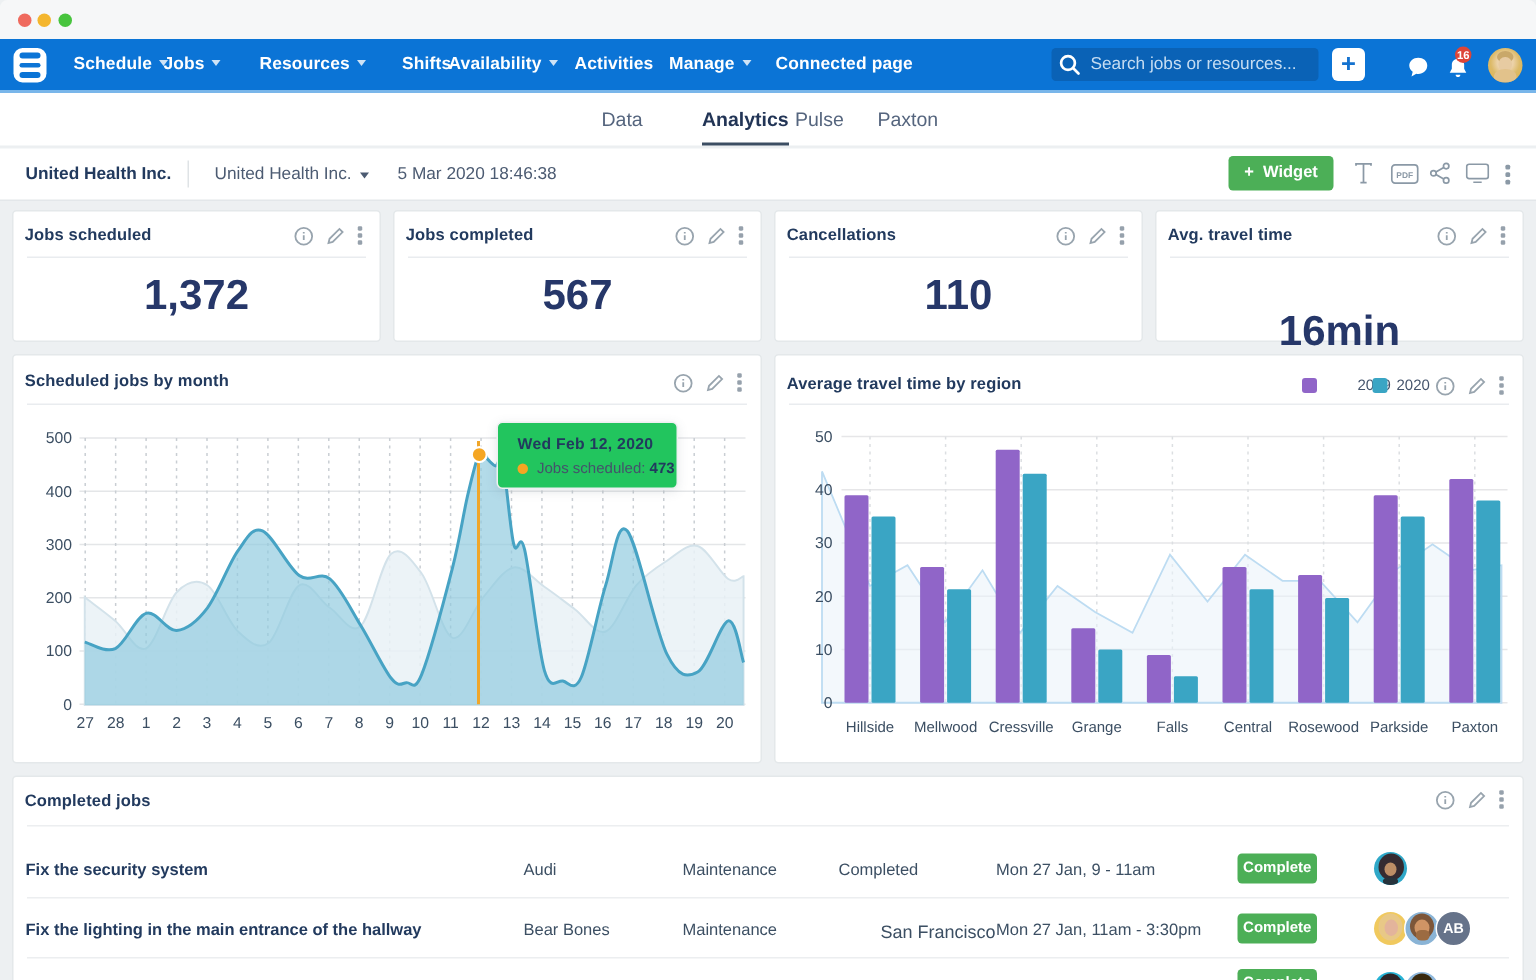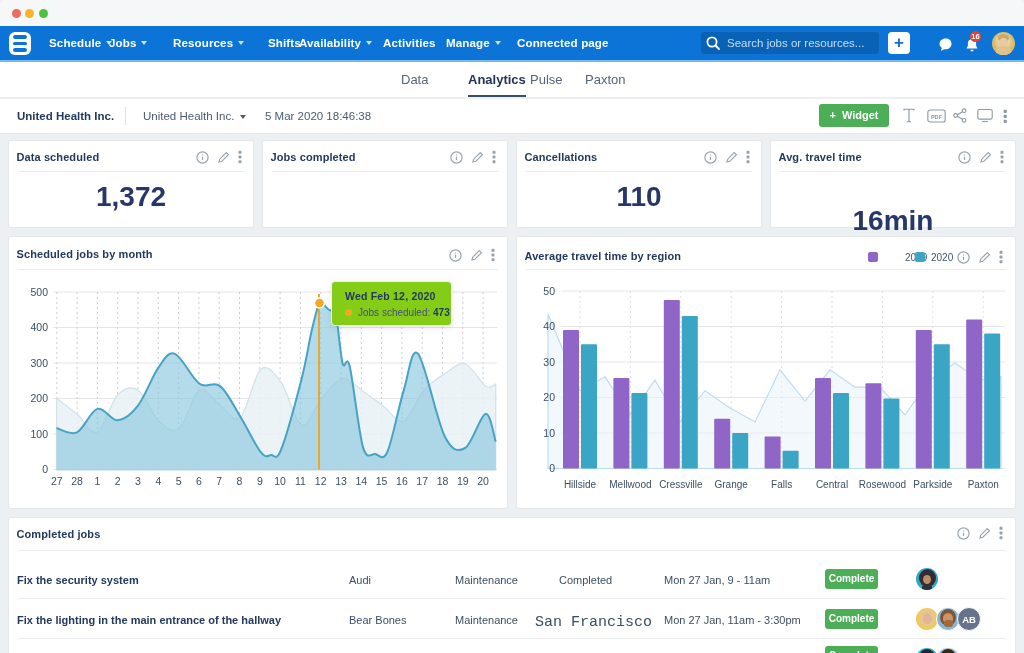--- a/index.html
+++ b/index.html
@@ -103,21 +103,21 @@
       <path d="M6.5 16h7"></path>
     </svg>
   <svg style="position:absolute;left:1003px;top:10px" width="5" height="15" viewBox="0 0 5 15" fill="#8b99a6">
       <rect x="0.6" y="0.8" width="3.2" height="3.2" rx="1"></rect>
       <rect x="0.6" y="5.8" width="3.2" height="3.2" rx="1"></rect>
       <rect x="0.6" y="10.8" width="3.2" height="3.2" rx="1"></rect>
     </svg>
 </div>
 
 <div class="card" style="left:8px;top:140px;width:246px;height:88px;">
-  <div class="ctitle" style="left:7.5px;top:10px;">Data scheduled</div>
+  <div class="ctitle" style="left:7.5px;top:10px;">Jobs scheduled</div>
   <div class="cicons" style="right:11px;top:9px;">
     <svg width="13" height="13" viewBox="0 0 13 13" fill="none" stroke="#98a4ae" stroke-width="1.2">
         <circle cx="6.5" cy="6.5" r="5.6"></circle>
         <path d="M6.5 5.8v3.2M6.5 3.6v1"></path>
       </svg>
     <svg width="13" height="13" viewBox="0 0 13 13" fill="none" stroke="#98a4ae" stroke-width="1.2">
         <path d="M2 11l.7-2.8L9.3 1.6l2.1 2.1L4.8 10.3 2 11z"></path>
       </svg>
     <svg width="4" height="14" viewBox="0 0 4 14" fill="#96a1ac">
         <rect x="0.5" y="0.8" width="3" height="3" rx="0.9"></rect>
@@ -138,20 +138,21 @@
     <svg width="13" height="13" viewBox="0 0 13 13" fill="none" stroke="#98a4ae" stroke-width="1.2">
         <path d="M2 11l.7-2.8L9.3 1.6l2.1 2.1L4.8 10.3 2 11z"></path>
       </svg>
     <svg width="4" height="14" viewBox="0 0 4 14" fill="#96a1ac">
         <rect x="0.5" y="0.8" width="3" height="3" rx="0.9"></rect>
         <rect x="0.5" y="5.5" width="3" height="3" rx="0.9"></rect>
         <rect x="0.5" y="10.2" width="3" height="3" rx="0.9"></rect>
       </svg>
   </div>
   <div class="cdiv" style="top:30px;"></div>
+  <div class="statnum" style="top:40px;">567</div>
 </div>
 <div class="card" style="left:516px;top:140px;width:246px;height:88px;">
   <div class="ctitle" style="left:7.5px;top:10px;">Cancellations</div>
   <div class="cicons" style="right:11px;top:9px;">
     <svg width="13" height="13" viewBox="0 0 13 13" fill="none" stroke="#98a4ae" stroke-width="1.2">
         <circle cx="6.5" cy="6.5" r="5.6"></circle>
         <path d="M6.5 5.8v3.2M6.5 3.6v1"></path>
       </svg>
     <svg width="13" height="13" viewBox="0 0 13 13" fill="none" stroke="#98a4ae" stroke-width="1.2">
         <path d="M2 11l.7-2.8L9.3 1.6l2.1 2.1L4.8 10.3 2 11z"></path>
@@ -266,21 +267,21 @@
         <text x="332" y="248">13</text>
         <text x="352.3" y="248">14</text>
         <text x="372.6" y="248">15</text>
         <text x="392.9" y="248">16</text>
         <text x="413.2" y="248">17</text>
         <text x="433.5" y="248">18</text>
         <text x="453.8" y="248">19</text>
         <text x="474.1" y="248">20</text>
     </g>
   </svg>
-  <div style="position:absolute;left:322px;top:44px;width:121px;height:45px;background:#84cc16;border:1px solid #eef0f1;border-radius:4px;box-shadow:0 2px 7px rgba(80,90,110,0.13);">
+  <div style="position:absolute;left:322px;top:44px;width:121px;height:45px;background:#22c55e;border:1px solid #eef0f1;border-radius:4px;box-shadow:0 2px 7px rgba(80,90,110,0.13);">
     <div style="position:absolute;left:13px;top:8px;font-size:10.5px;font-weight:bold;color:#223a5e;letter-spacing:.2px;">Wed Feb 12, 2020</div>
     <span style="position:absolute;left:13px;top:27px;width:7px;height:7px;border-radius:50%;background:#f5a623;"></span>
     <div style="position:absolute;left:26px;top:25px;font-size:10px;color:#44536b;white-space:nowrap;">Jobs scheduled: <b style="color:#223a5e;">473</b></div>
   </div>
 </div>
 <div class="card" style="left:516px;top:236px;width:500px;height:273px;">
   <div class="ctitle" style="left:7.5px;top:13px;">Average travel time by region</div>
   <span style="position:absolute;left:351px;top:15px;width:10px;height:10px;background:#9065c8;border-radius:2px;"></span>
   <span style="position:absolute;left:388px;top:15px;font-size:10px;color:#44536b;text-align:right;">2019</span>
   <span style="position:absolute;left:398px;top:15px;width:10px;height:10px;background:#3aa5c4;border-radius:2px;"></span>
@@ -392,21 +393,21 @@
   <div style="position:absolute;left:907px;top:50px;width:22px;height:22px;border-radius:50%;background:#2fa8c8;overflow:hidden;">
     <div style="position:absolute;left:2.5px;top:0.5px;width:17px;height:18px;border-radius:50%;background:#352b31;"></div>
     <div style="position:absolute;left:7px;top:6.5px;width:8px;height:9px;border-radius:50%;background:#bd8e66;"></div>
     <div style="position:absolute;left:6px;top:17px;width:10px;height:5px;border-radius:40%;background:#27333c;"></div>
   </div>
   <div style="position:absolute;left:9px;right:9px;top:80px;height:1px;background:#eceef0;"></div>
 
   <div style="position:absolute;left:8px;top:96px;font-size:11px;font-weight:bold;color:#223a5e;">Fix the lighting in the main entrance of the hallway</div>
   <div style="position:absolute;left:340px;top:96px;font-size:11px;color:#3c4f63;">Bear Bones</div>
   <div style="position:absolute;left:446px;top:96px;font-size:11px;color:#3c4f63;">Maintenance</div>
-  <div style="position:absolute;left:526px;top:96px;font-size:15px;color:#3c4f63;font-family:Liberation Mono, monospace;">San Francisco</div>
+  <div style="position:absolute;left:578px;top:96px;font-size:12px;color:#3c4f63;">San Francisco</div>
   <div style="position:absolute;left:655px;top:96px;font-size:11px;color:#3c4f63;">Mon 27 Jan, 11am - 3:30pm</div>
   <div class="gbtn" style="position:absolute;left:816px;top:91px;width:53px;height:20px;line-height:20px;font-size:10px;">Complete</div>
   <div style="position:absolute;left:907px;top:90px;width:22px;height:22px;border-radius:50%;background:#f0c95e;overflow:hidden;">
     <div style="position:absolute;left:3px;top:1px;width:16px;height:18px;border-radius:50%;background:#e8c887;"></div>
     <div style="position:absolute;left:6.5px;top:5px;width:9px;height:11px;border-radius:50%;background:#e3b49b;"></div>
   </div>
   <div style="position:absolute;left:927px;top:89px;width:24px;height:24px;border-radius:50%;background:#8ab4d6;border:1px solid #fff;overflow:hidden;">
     <div style="position:absolute;left:3px;top:1px;width:16px;height:17px;border-radius:50%;background:#7d5639;"></div>
     <div style="position:absolute;left:6px;top:5px;width:10px;height:11px;border-radius:50%;background:#cf9465;"></div>
     <div style="position:absolute;left:6.5px;top:12px;width:9px;height:7px;border-radius:40%;background:#9c6b42;"></div>

